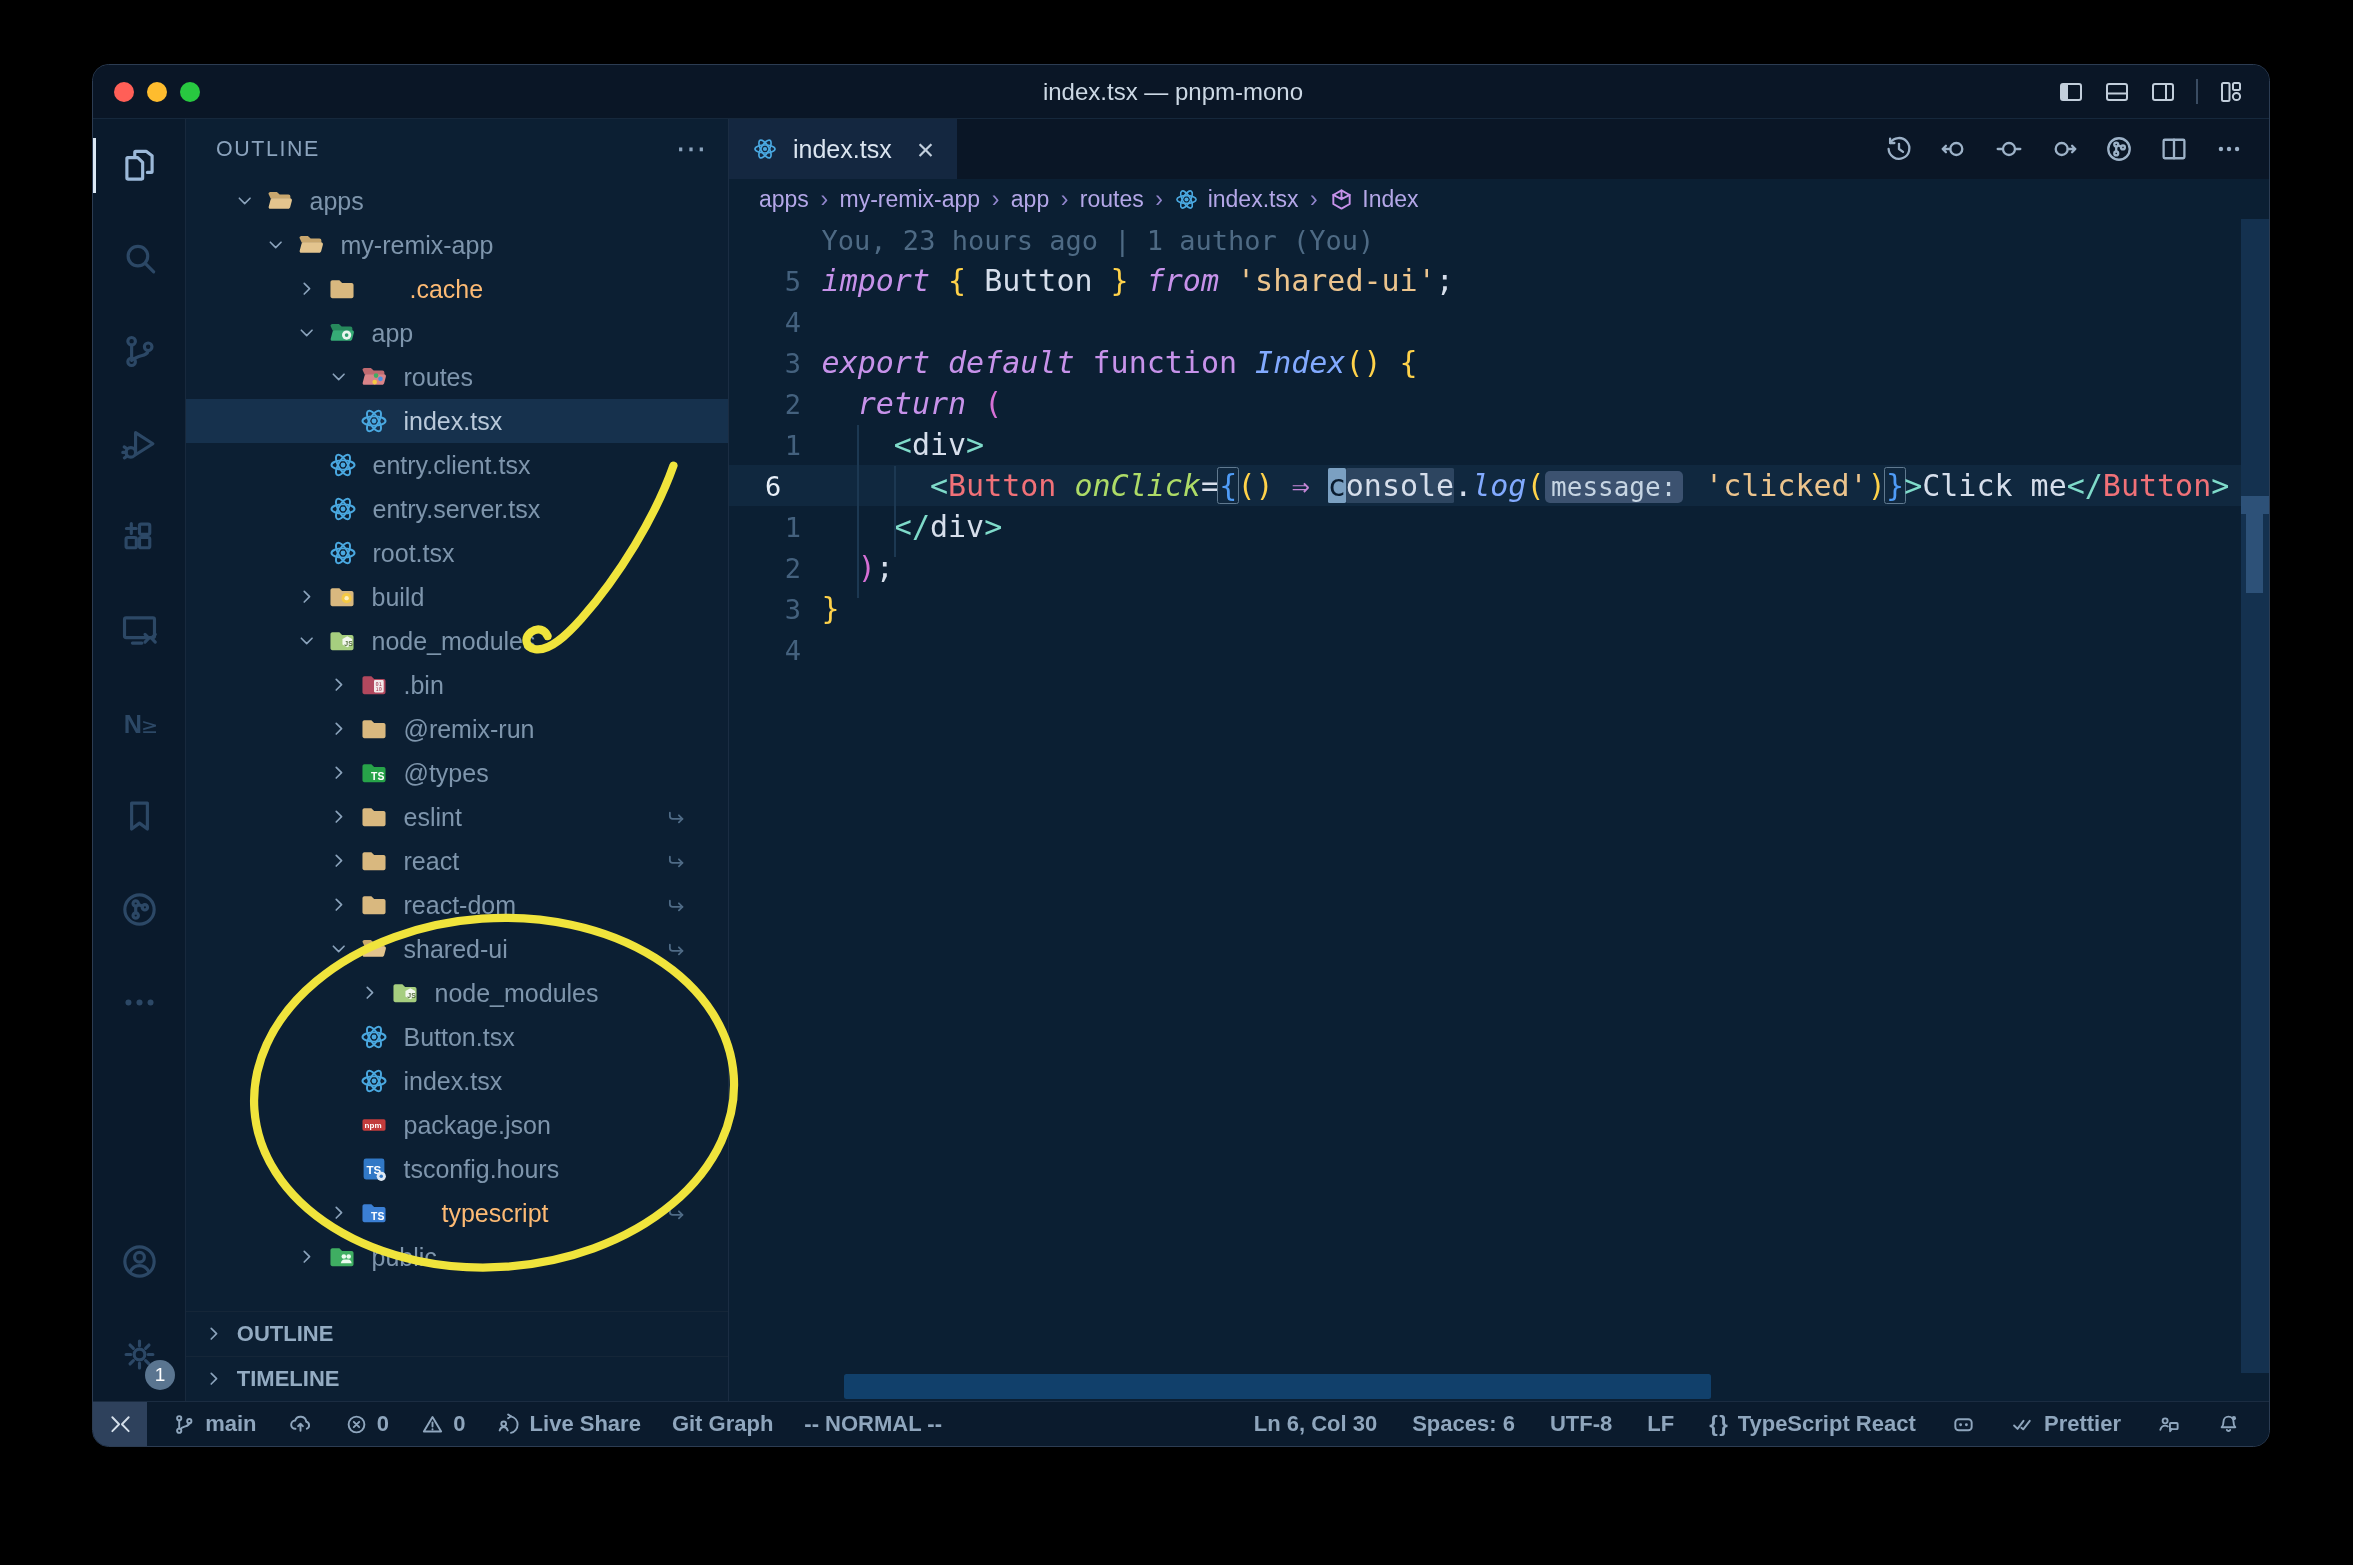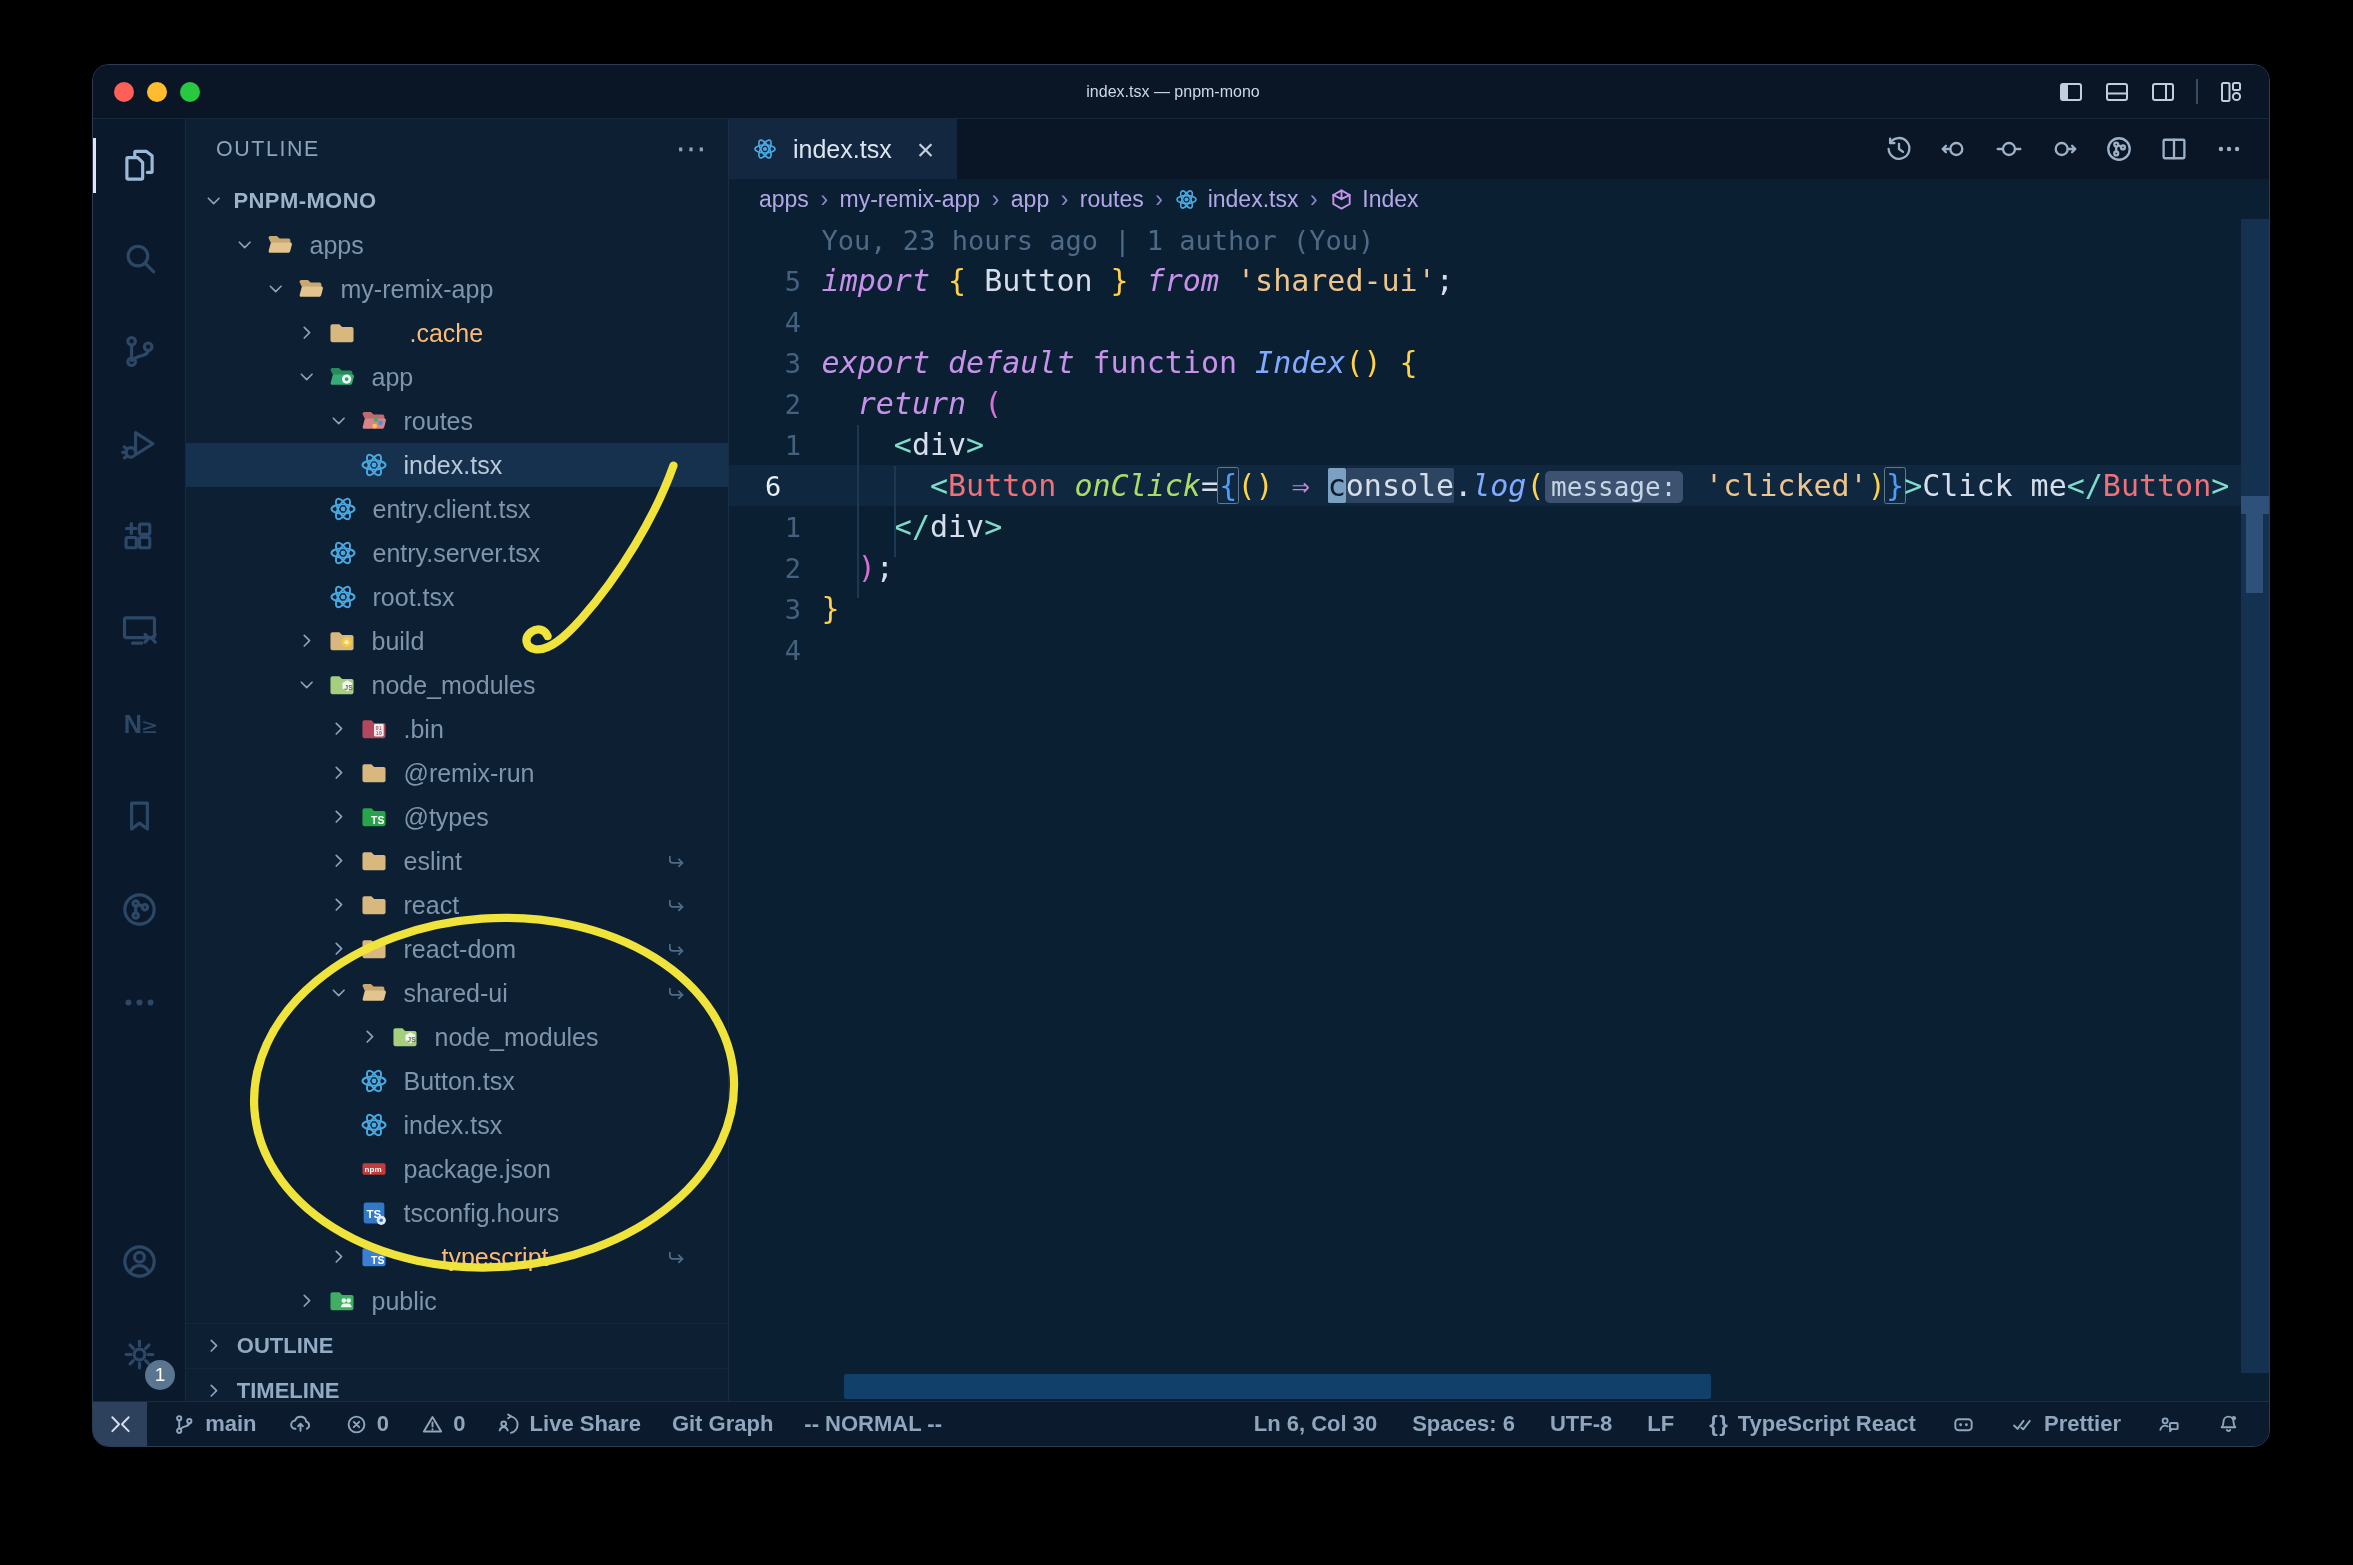--- a/index.html
+++ b/index.html
@@ -6,21 +6,21 @@
   .stage{position:relative;width:2354px;height:1565px;background:#000;overflow:hidden;
          font-family:"Liberation Sans",sans-serif;-webkit-font-smoothing:antialiased;}
   .window{position:absolute;left:92px;top:64px;width:2176px;height:1381px;
           background:#0a1626;border:0.8px solid #2c3c52;border-radius:16.5px;overflow:hidden;
           box-shadow:0 33px 99px rgba(0,0,0,.85);display:flex;flex-direction:column;}
   
   .titlebar{position:relative;height:53px;flex:none;background:#0a1626;border-bottom:0.8px solid #16283c;
             display:flex;align-items:center;}
   .traffic{display:flex;gap:13px;margin-left:21.4px;}
   .light{width:20px;height:20px;border-radius:50%;}
-  .win-title{position:absolute;left:0;right:16px;text-align:center;color:#ccd8e4;font-size:16px;}
+  .win-title{position:absolute;left:0;right:16px;text-align:center;color:#ccd8e4;font-size:24px;}
   .layout-icons{margin-left:auto;display:flex;align-items:center;gap:20px;padding-right:25px;z-index:2;}
   .layout-icons .icon svg{width:26px;height:26px;}
   .ti-sep{width:1.6px;height:25px;background:#3a4c62;}
   
   .wbody{flex:1;display:flex;min-height:0;}
   .activitybar{width:92px;flex:none;background:#0a1a2c;border-right:0.8px solid #18293d;
                display:flex;flex-direction:column;}
   .ab-item{position:relative;height:93px;flex:none;display:flex;align-items:center;justify-content:center;
            color:#2c4866;cursor:pointer;}
   .ab-item svg{width:41px;height:41px;}
@@ -261,29 +261,20 @@
             <div class="ab-badge">1</div>
           </div>
         </div>
 
       <div class="sidebar">
         <div class="sb-header">
           <span class="hdr-label">OUTLINE</span>
           <span class="sb-more">⋯</span>
         </div>
         <div class="tree" id="tree">
-            <div class="tree-row section">
-              <span class="t-indent" style="width: 16.5px;"></span>
-              <span class="t-chev">
-                <svg viewBox="0 0 26 26">
-                  <path fill="none" stroke="currentColor" stroke-width="2" stroke-linecap="round" stroke-linejoin="round" d="M6.5 10l6.5 6.5L19.5 10"></path>
-                </svg>
-              </span>
-              <span class="t-label">PNPM-MONO</span>
-            </div>
             <div class="tree-row">
               <span class="t-indent" style="width: 48px;"></span>
               <span class="t-chev">
                 <svg viewBox="0 0 26 26">
                   <path fill="none" stroke="currentColor" stroke-width="2" stroke-linecap="round" stroke-linejoin="round" d="M6.5 10l6.5 6.5L19.5 10"></path>
                 </svg>
               </span>
               <span class="t-icon">
                 <svg viewBox="0 0 26 26">
                   <path fill="#c9a76e" d="M3 6.8c0-1 .8-1.7 1.7-1.7h5.6l2.4 2.3h7.6c1 0 1.7.8 1.7 1.7v2H5z"></path>

